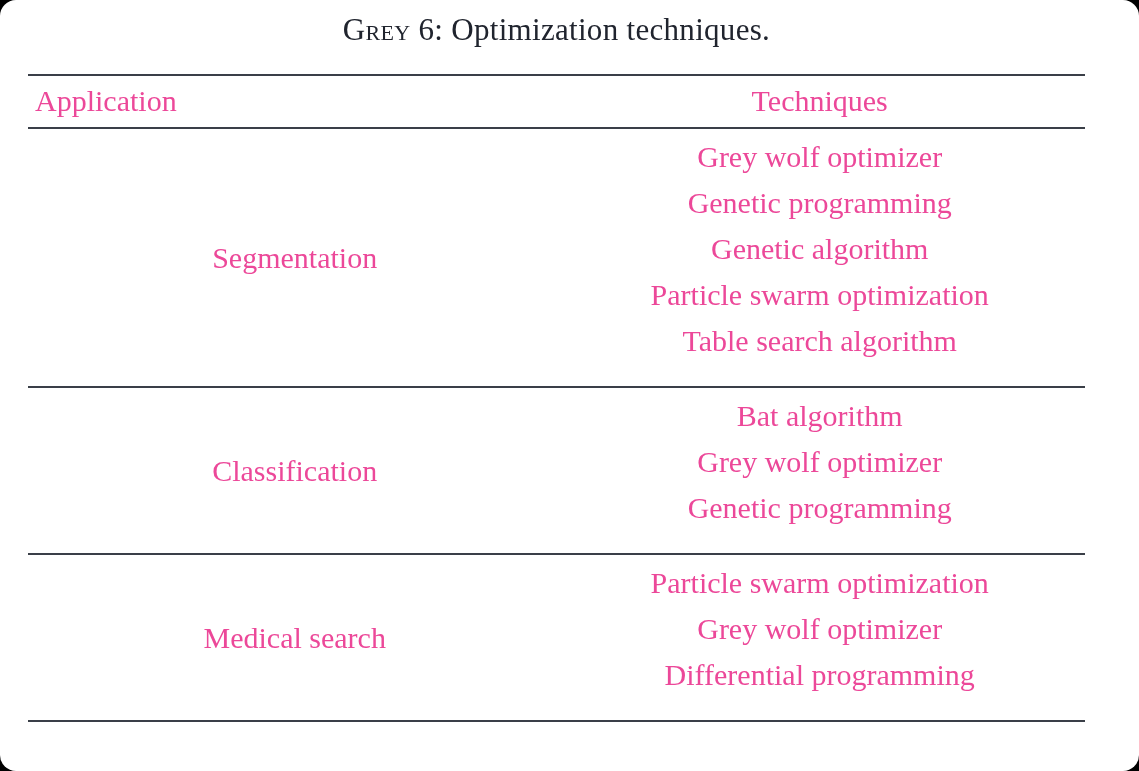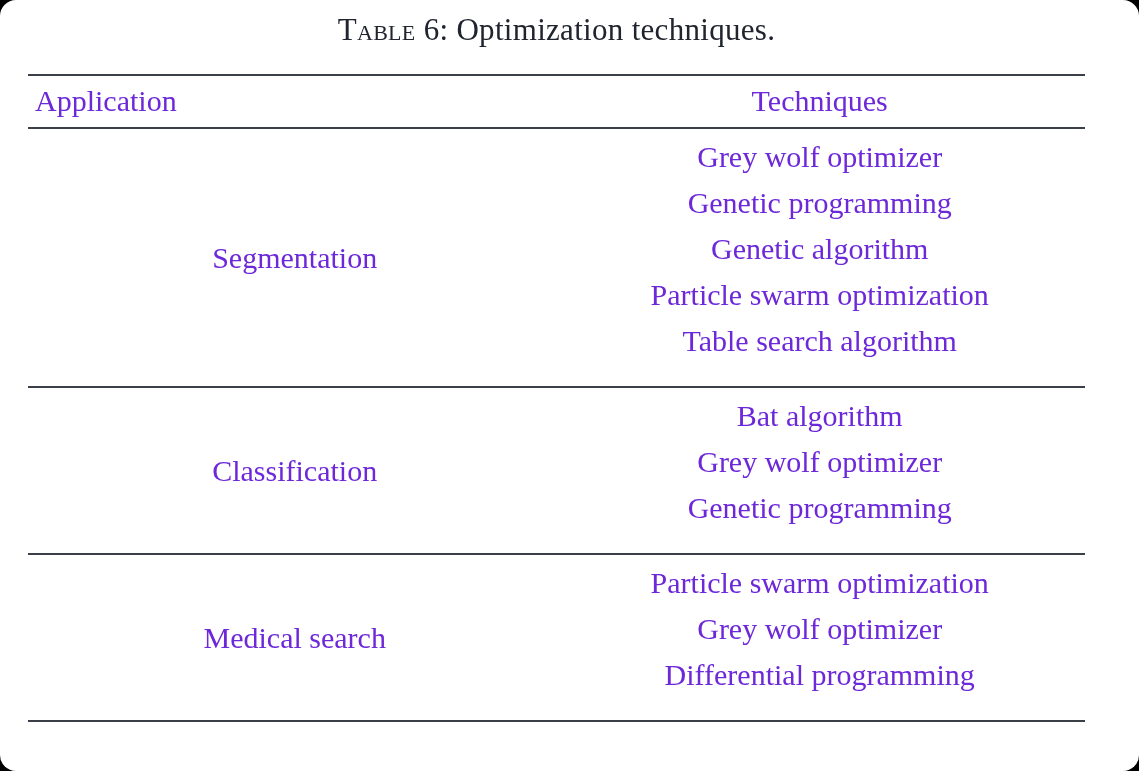--- a/index.html
+++ b/index.html
@@ -34,21 +34,21 @@
     font-variant: small-caps;
   }
   table.tbl {
     position: absolute;
     top: 74px;
     left: 28px;
     width: 1057px;
     border-collapse: collapse;
     table-layout: fixed;
     font-size: 30px;
-    color: #6d28d9;
+    color: #ec4899;
   }
   table.tbl col.c-app  { width: 49.8%; }
   table.tbl col.c-tech { width: 50.2%; }
   table.tbl tr {
     border-top: 2.5px solid #3a3f48;
   }
   table.tbl { border-bottom: 2.5px solid #3a3f48; }
   table.tbl th, table.tbl td {
     font-weight: normal;
     vertical-align: middle;
@@ -74,21 +74,21 @@
   tbody td.tech .tech-line {
     line-height: 46px;
   }
 </style>
 </head>
 <body>
 
 <div class="page">
 
   <div class="caption">
-    <span class="sc">Table</span><span> 6: Optimization techniques.</span>
+    <span class="sc">Grey</span><span> 6: Optimization techniques.</span>
   </div>
 
   <table class="tbl">
     <colgroup>
       <col class="c-app">
       <col class="c-tech">
     </colgroup>
     <thead>
       <tr>
         <th class="h-app">Application</th>

